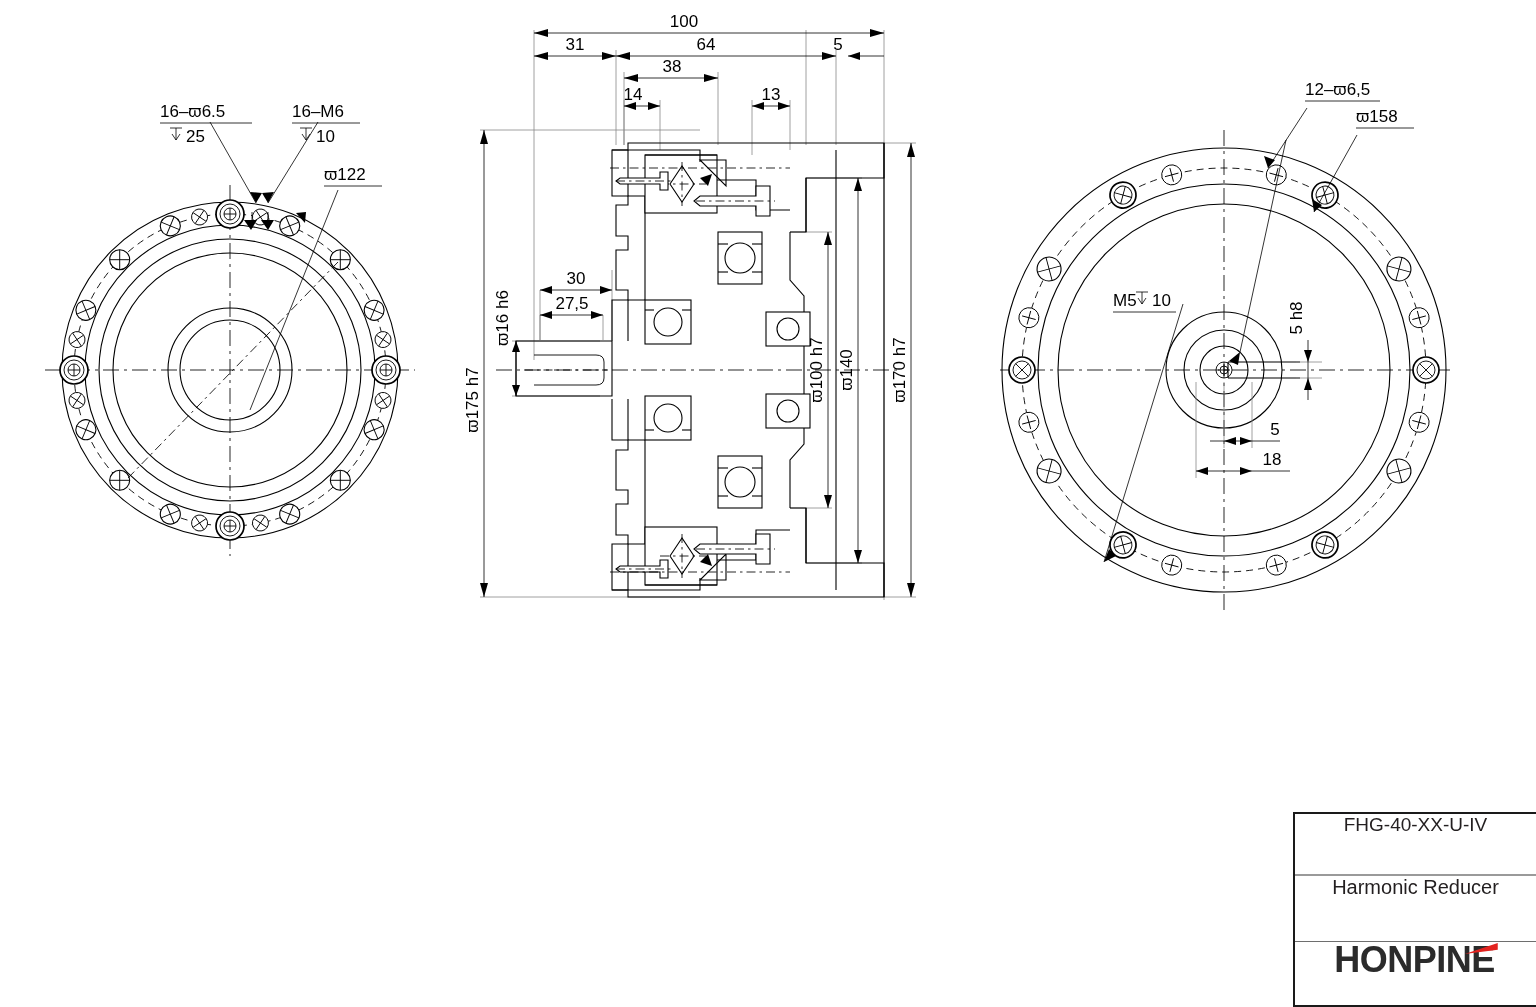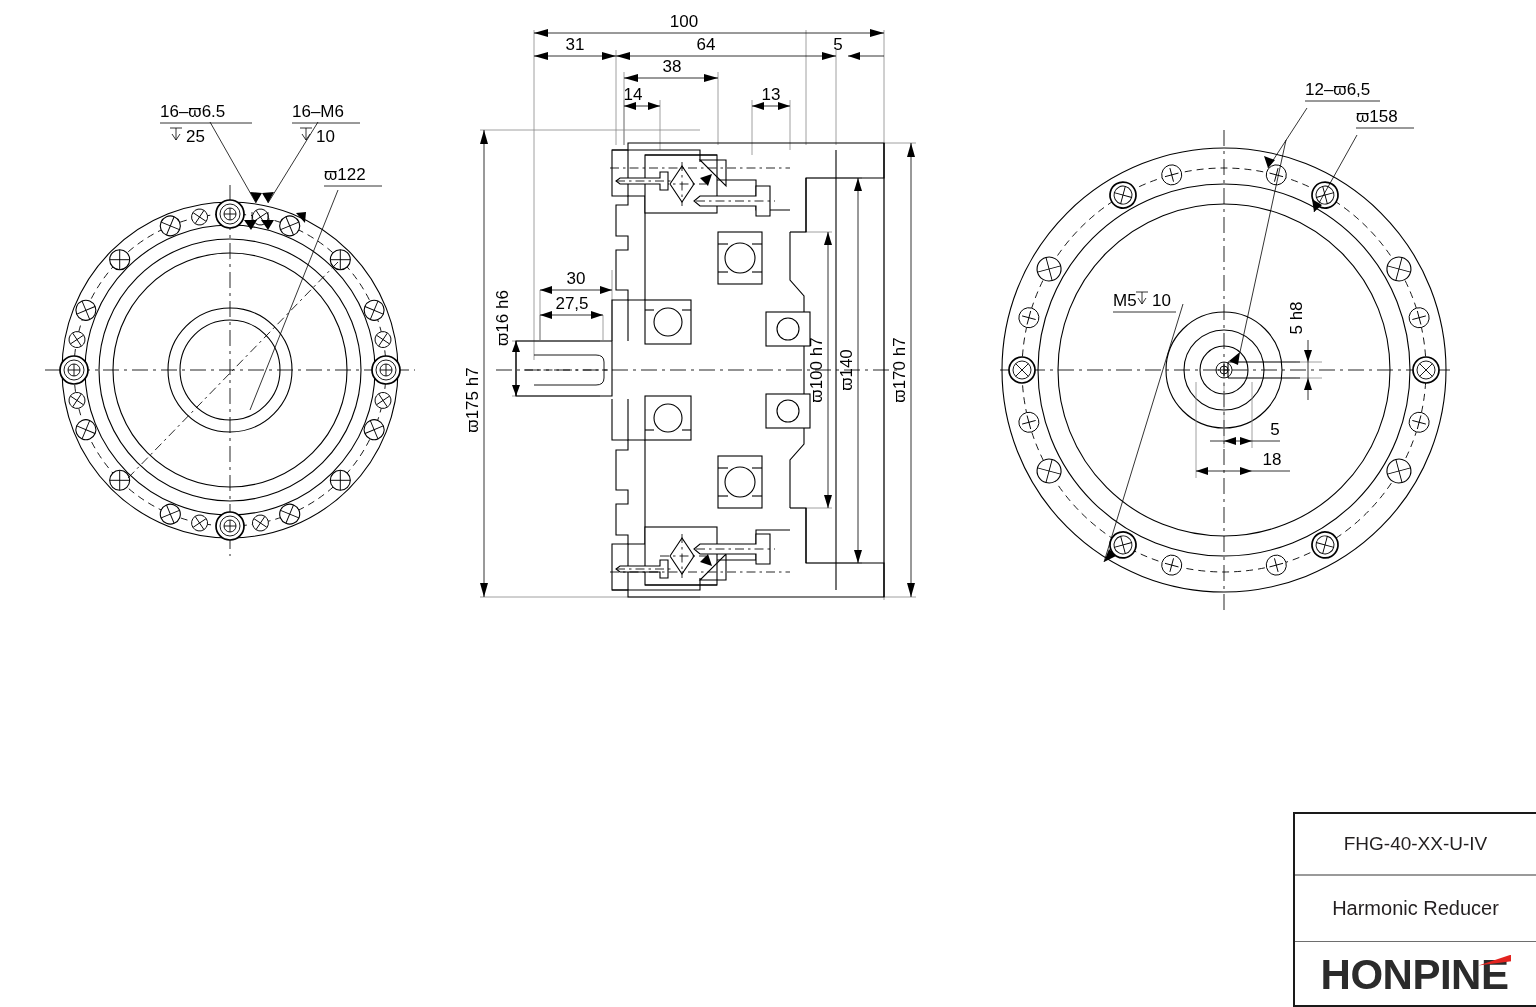--- a/index.html
+++ b/index.html
@@ -14,25 +14,25 @@
   .ctrs{stroke:#000;fill:none;stroke-width:0.85;stroke-dasharray:9 4 2.5 4;}
   .dash{stroke:#000;fill:none;stroke-width:0.9;stroke-dasharray:7 5;}
   .dim{stroke:#000;fill:none;stroke-width:0.8;}
   .ext{stroke:#888;fill:none;stroke-width:0.8;}
   .wh{fill:#fff;}
   text{font-family:"Liberation Sans",sans-serif;fill:#000;}
   .t{font-size:17px;}
   
   #title-block{position:absolute;left:1293px;top:812px;width:243px;height:195px;
      border:2px solid #1a1a1a;border-right:none;box-sizing:border-box;background:#fff;}
-  .tb-row{display:flex;align-items:center;justify-content:center;box-sizing:border-box;}
+  .tb-row{display:flex;justify-content:center;box-sizing:border-box;}
   #tb-row-model{height:62px;border-bottom:2px solid #9a9a9a;font-size:19px;color:#231f20;}
   #tb-row-name{height:66px;border-bottom:1px solid #6e6e6e;font-size:20px;color:#231f20;}
   #tb-row-logo{height:65px;}
-  .logo{position:relative;display:inline-block;font-size:42px;font-weight:bold;
+  .logo{position:relative;display:inline-block;font-size:36px;font-weight:bold;
         letter-spacing:-0.5px;color:#2b2b2b;line-height:1;padding-right:2px;}
   .logo .swoosh{position:absolute;right:-1px;top:1px;width:33px;height:11px;
         background:#e3231f;clip-path:polygon(0 100%,100% 0,100% 62%,0 100%);}
 </style>
 </head>
 <body>
 
 <svg class="dwg" viewBox="0 0 1536 1007">
 
   <g>

